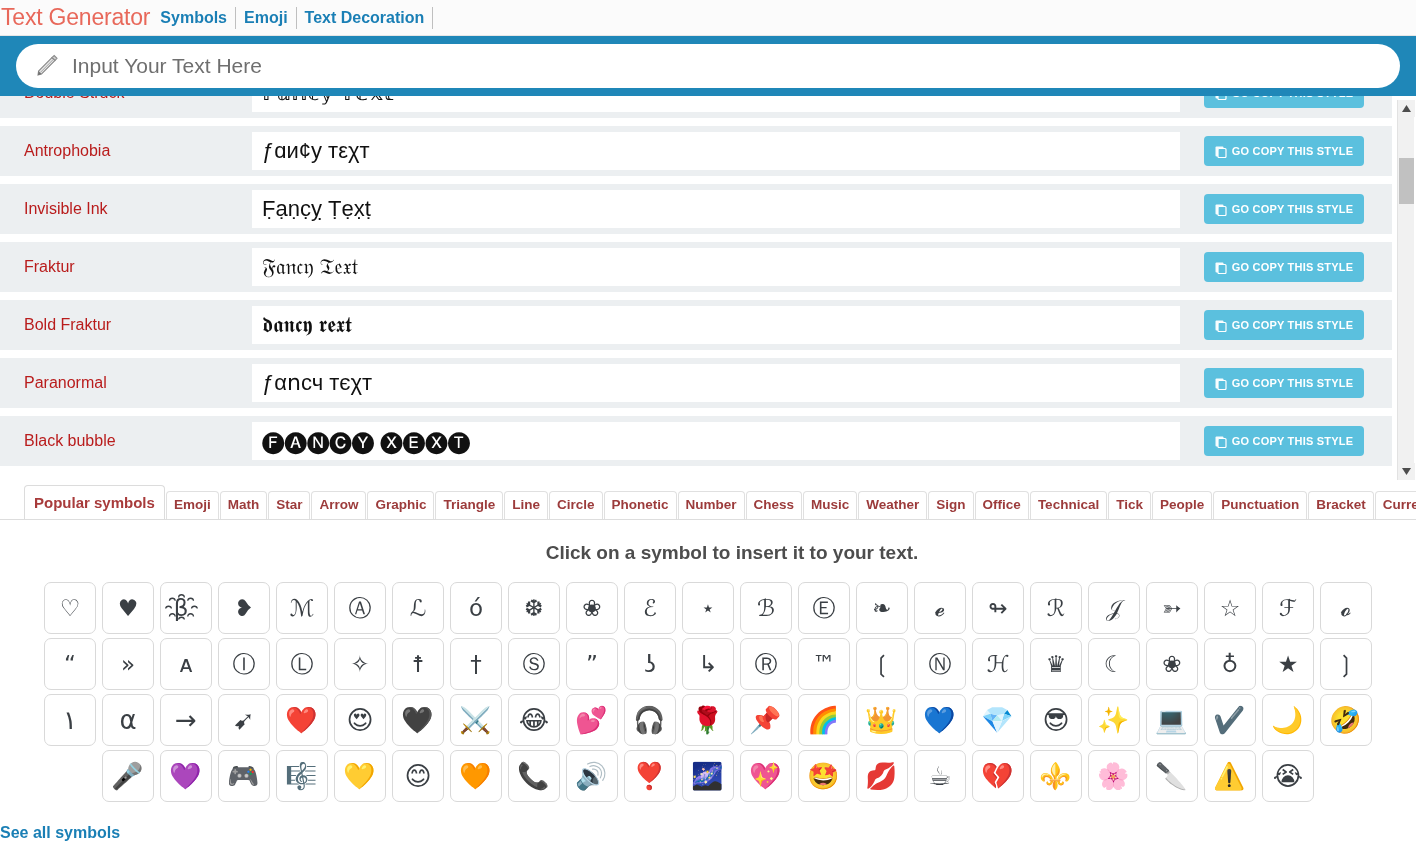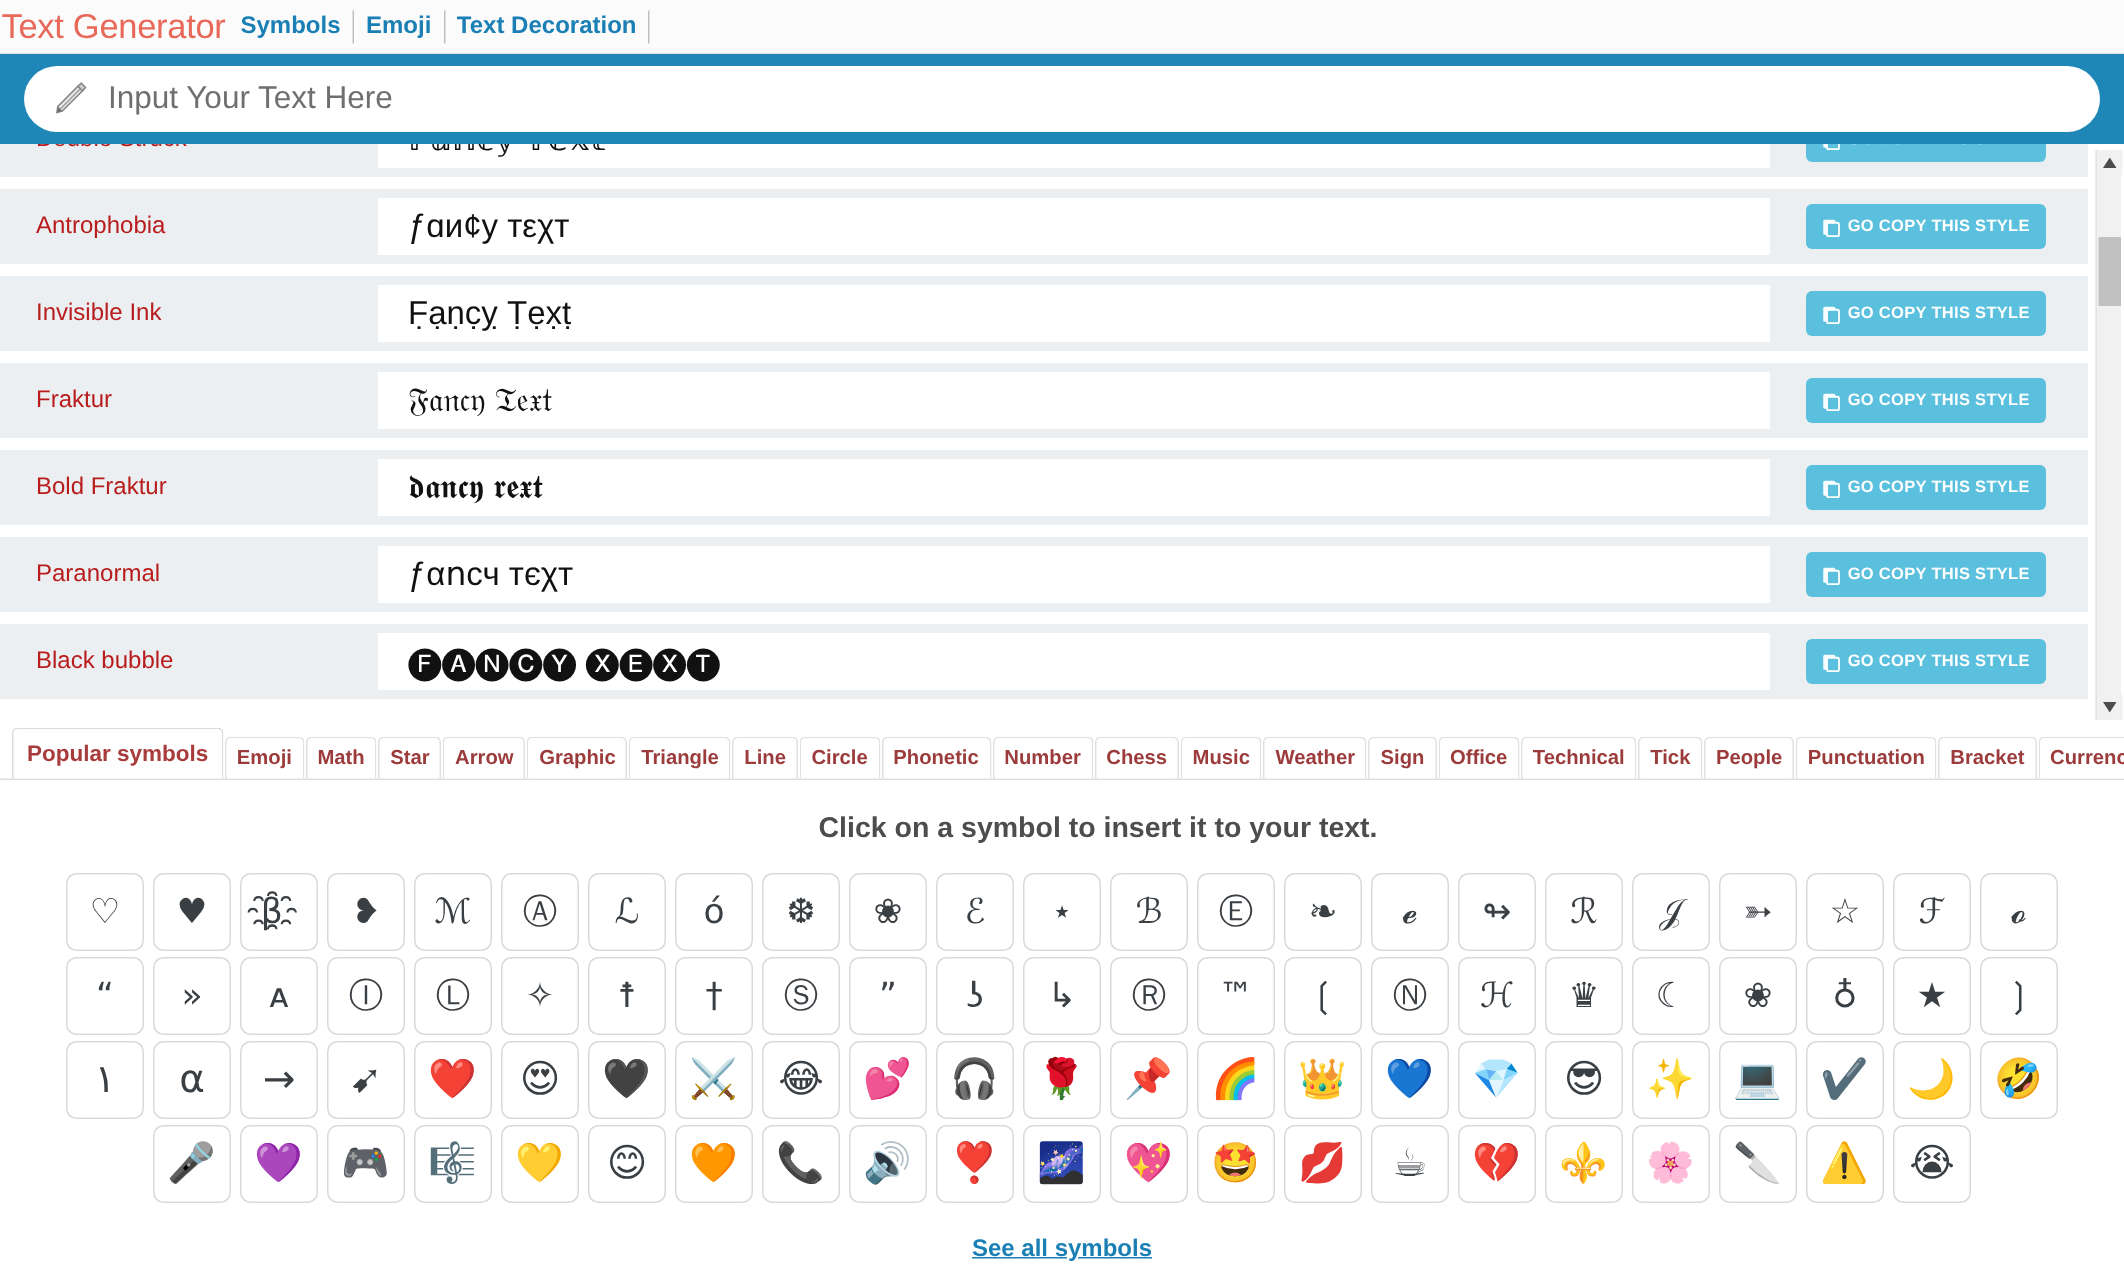--- a/index.html
+++ b/index.html
@@ -104,21 +104,21 @@
     font-size: 16px;
     color: #b91c1c;
     font-family: "Liberation Sans", sans-serif;
   }
   .sval {
     flex: 1;
     height: 38px;
     background: #ffffff;
     display: flex;
     align-items: center;
-    padding-left: 20px;
+    padding-left: 10px;
     font-size: 22px;
     color: #111;
     overflow: hidden;
     white-space: nowrap;
     margin-right: 24px;
   }
   .copybtn {
     flex: 0 0 160px;
     width: 160px;
     height: 30px;
@@ -186,20 +186,21 @@
     cursor: pointer;
     line-height: 16px;
   }
   .tab.active {
     font-size: 15px;
     padding: 9px 9px 8px 9px;
     color: #a83b3b;
     border-color: #dcdcdc;
     position: relative;
     top: 0;
+    margin-left: 16px;
   }
 
   
   .gridarea { padding-top: 22px; }
   .gridtitle {
     text-align: center;
     font-size: 19px;
     font-weight: bold;
     color: #4d4d4d;
     margin-bottom: 18px;
@@ -223,27 +224,26 @@
     justify-content: center;
     font-size: 23px;
     color: #3a3f44;
     cursor: pointer;
     line-height: 1;
     overflow: hidden;
     font-family: "DejaVu Sans", sans-serif;
   }
   .symcell.emo { font-size: 26px; }
   .seeall {
-    text-align: center;
+    text-align: left;
     margin-top: 22px;
     font-size: 16px;
     font-weight: bold;
     color: #1a7fb5;
     cursor: pointer;
-    text-decoration: underline;
   }
 </style>
 </head>
 <body>
 
 <div id="app">
 
   <div class="header">
     <div class="brand">Text Generator</div>
     <div class="navlinks">

